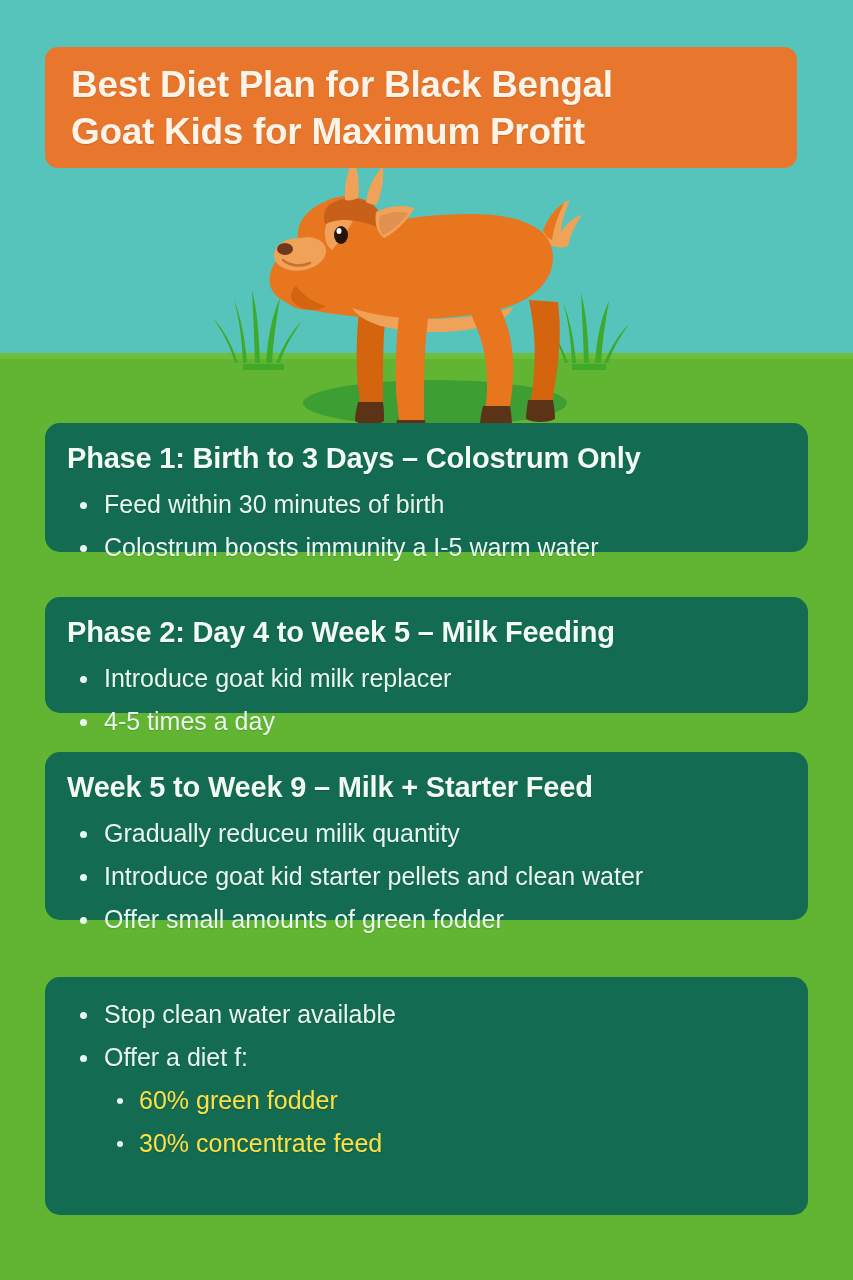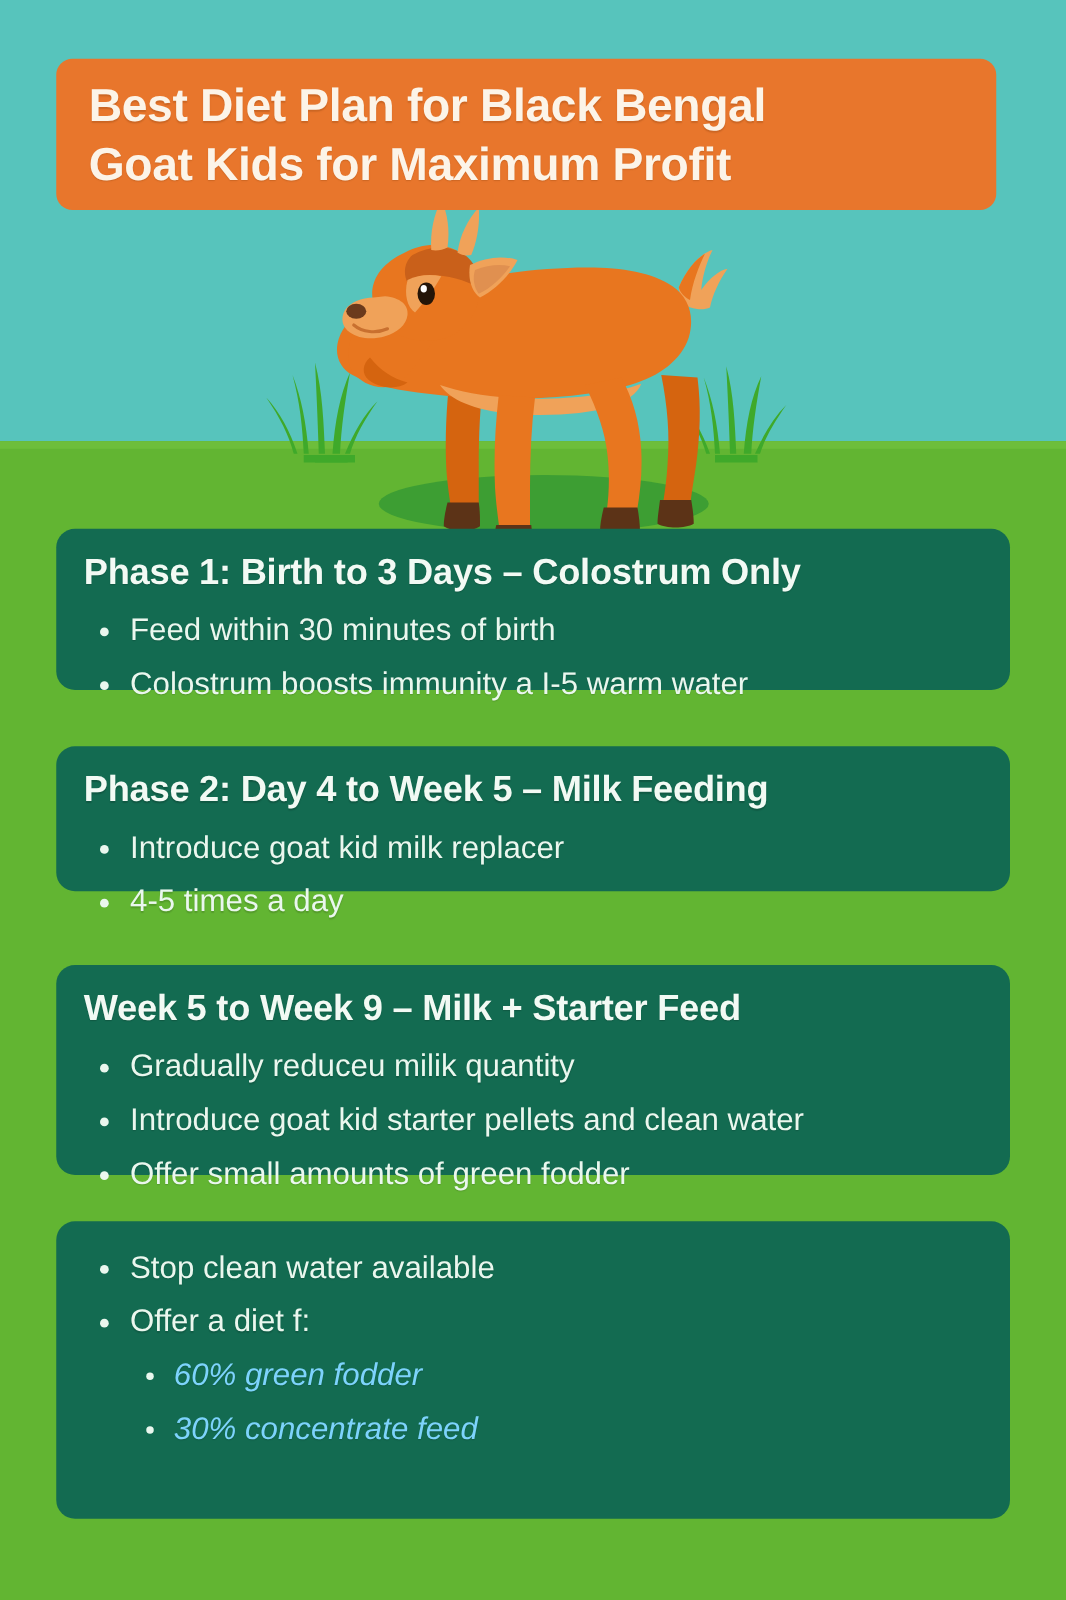--- a/index.html
+++ b/index.html
@@ -115,42 +115,41 @@
     border-radius: 50%;
     background: #EAF7EE;
   }
   .sub-list {
     list-style: none;
     margin: 0;
     padding: 0;
   }
   .sub-item {
     position: relative;
-    color: #7dd3fc;
+    color: #fde047;
     font-size: 25px;
     line-height: 43px;
     padding-left: 72px;
     white-space: nowrap;
     text-shadow: 0 1px 1px rgba(0,0,0,0.15);
-    font-style: italic;
   }
   .sub-item .dot {
     position: absolute;
     left: 50px;
     top: 19px;
     width: 6px;
     height: 6px;
     border-radius: 50%;
     background: #EAF7EE;
   }
 
   
   #card-1 { top: 423px; height: 129px; }
   #card-2 { top: 597px; height: 116px; }
-  #card-3 { top: 772px; height: 168px; }
+  #card-3 { top: 752px; height: 168px; }
   #card-4 { top: 977px; height: 238px; }
 </style>
 </head>
 <body>
 
 <div id="poster">
 
   <div class="sky"></div>
   <div class="grass"></div>
   <div class="grass-top-shade"></div>

